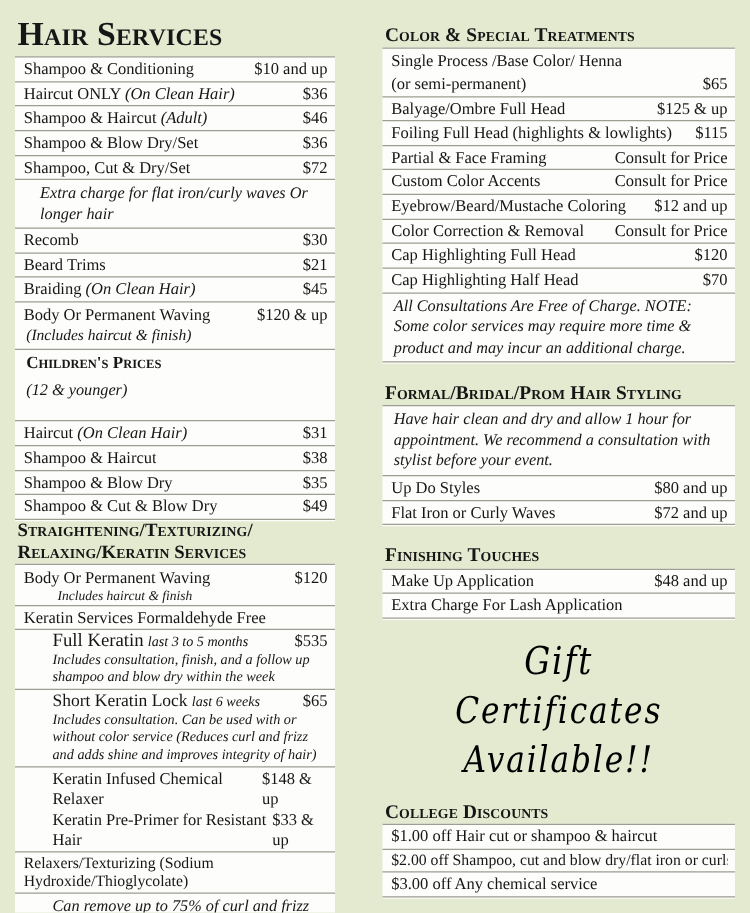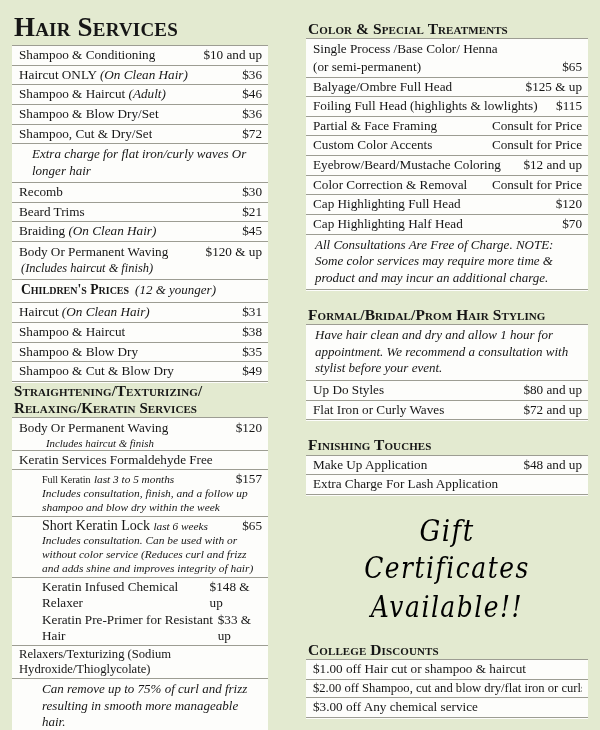--- a/index.html
+++ b/index.html
@@ -42,22 +42,22 @@
 
   .note{
     font-style:italic;font-size:13px;line-height:1.27;
     padding:2px 8px 3px 9px;border-bottom:1px solid #9d9d93;
   }
   .note.nbb{border-bottom:none;}
   .note.indent{padding-left:20px;}
 
   .subhead{
     font-variant:small-caps;font-weight:bold;font-size:13.6px;
-    padding:2px 6px 4px 9px;border-bottom:1px solid #9d9d93;
-    display:flex;align-items:baseline;gap:6px;
+    padding:2px 6px 16px 9px;border-bottom:1px solid #9d9d93;
+    display:flex;align-items:baseline;gap:6px;flex-direction:column;
   }
   .subhead .sm{font-variant:normal;font-weight:normal;font-style:italic;font-size:13px;}
 
   .plain{
     font-size:13.2px;padding:1px 6px 1px 7px;border-bottom:1px solid #9d9d93;
     display:flex;justify-content:space-between;align-items:baseline;
   }
   .kitem{padding-left:30px;}
   .kdesc{
     font-style:italic;font-size:11.4px;line-height:1.2;
@@ -171,22 +171,22 @@
         <span class="nm">Body Or Permanent Waving</span>
         <span class="pr">$120</span>
       </div>
       <div class="small-it" style="border-bottom:1px solid #9d9d93;padding-bottom:0;">Includes haircut &amp; finish</div>
 
       <div class="plain">
         <span>Keratin Services Formaldehyde Free</span>
       </div>
 
       <div class="plain kitem" style="border-bottom:none;padding-bottom:0;">
-        <span class="nm"><span style="font-size:10px;">Full Keratin</span> <span class="sub-it">last 3 to 5 months</span></span>
-        <span class="pr">$157</span>
+        <span class="nm"><span style="font-size:15px;">Full Keratin</span> <span class="sub-it">last 3 to 5 months</span></span>
+        <span class="pr">$535</span>
       </div>
       <div class="kdesc b">Includes consultation, finish, and a follow up shampoo and blow dry within the week</div>
 
       <div class="plain kitem" style="border-bottom:none;padding-bottom:0;gap:11px;">
         <span class="nm"><span style="font-size:14px;">Short Keratin Lock</span> <span class="sub-it">last 6 weeks</span></span>
         <span class="pr">$65</span>
       </div>
       <div class="kdesc b">Includes consultation. Can be used with or without color service (Reduces curl and frizz and adds shine and improves integrity of hair)</div>
 
       <div class="plain kitem" style="border-bottom:none;padding-bottom:0;">

